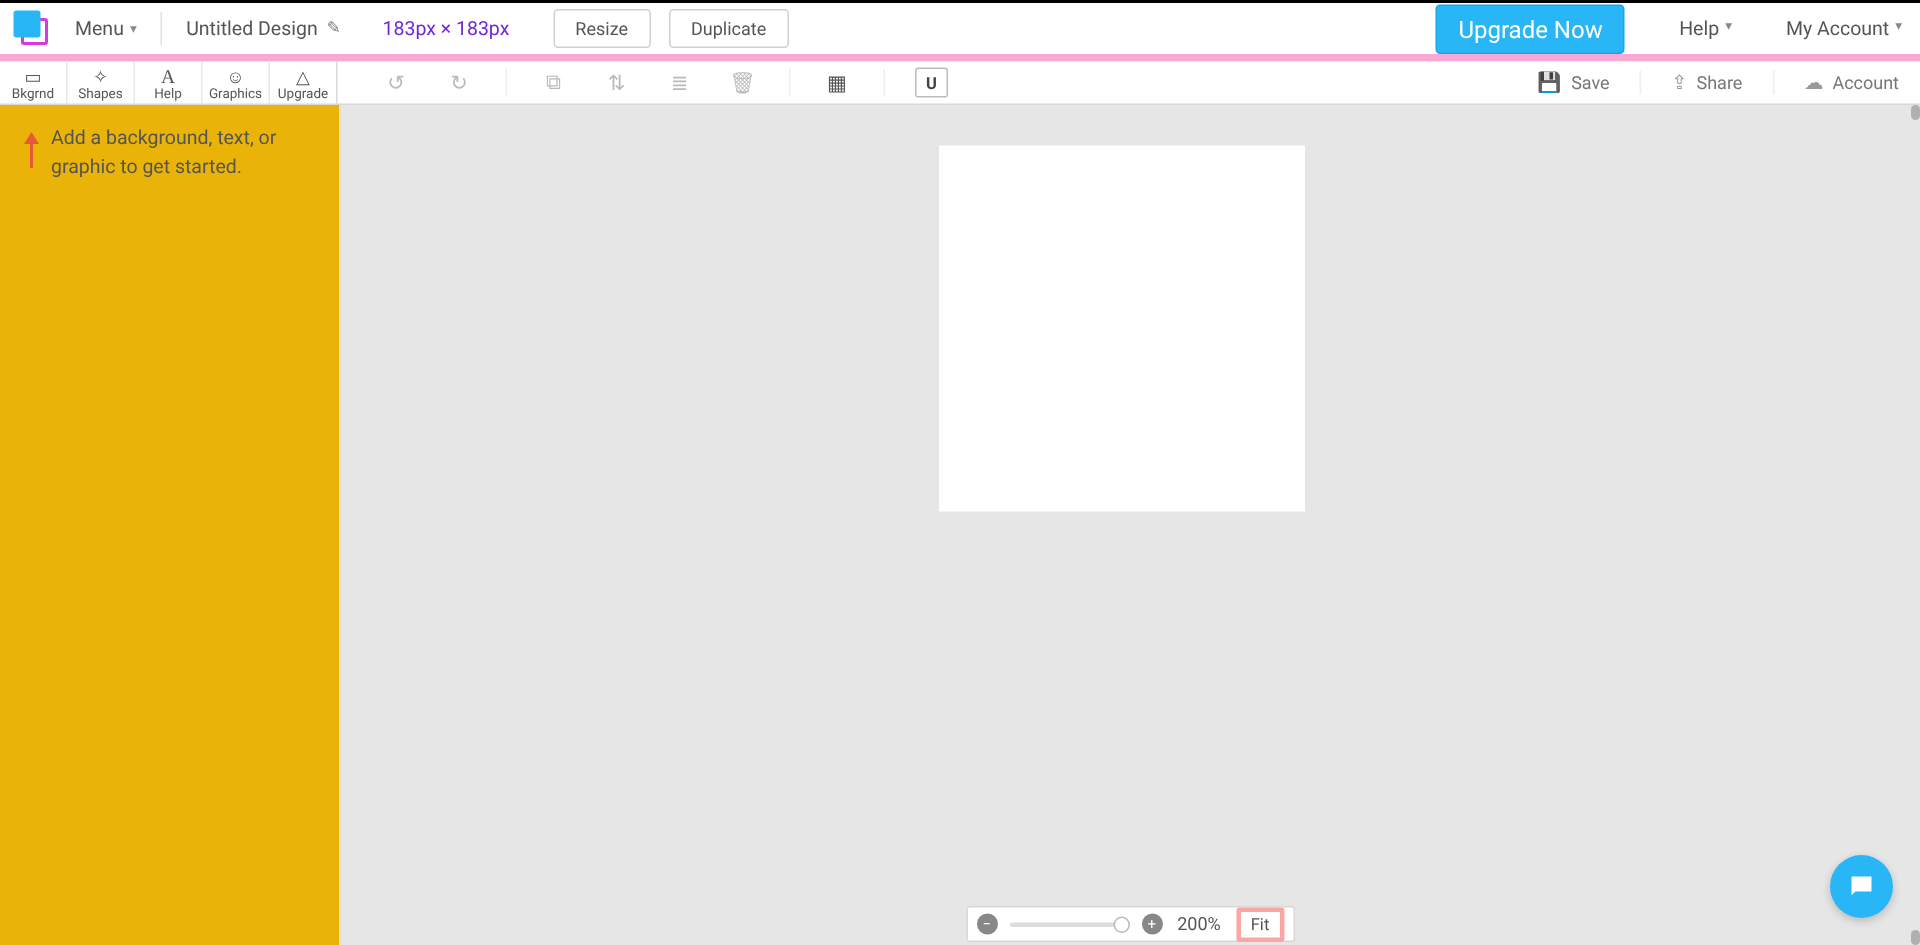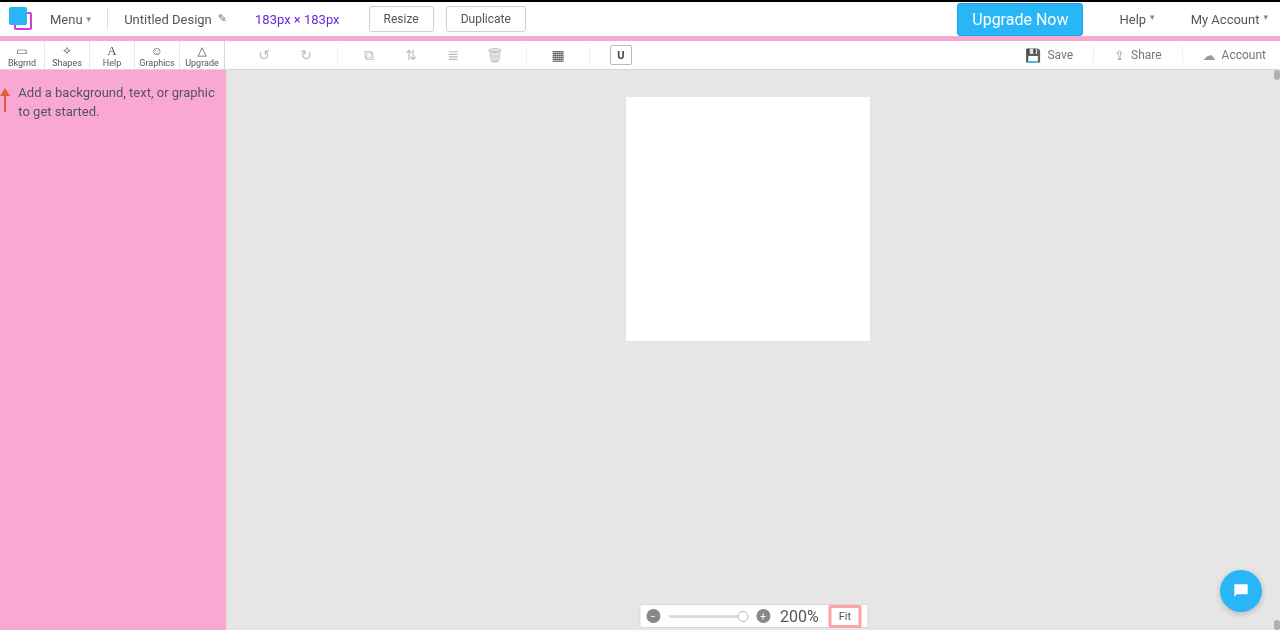--- a/index.html
+++ b/index.html
@@ -54,21 +54,21 @@
   .uh-box { width:22px; height:20px; border:1px solid #bbb; border-radius:2px; display:flex; align-items:center; justify-content:center; color:#444; font-weight:700; font-size:11px;}
   .toolbar2-spacer { flex:1; }
   .action-right { display:flex; align-items:center; padding-right:14px; }
   .action-item { display:flex; align-items:center; margin-left:20px; cursor:pointer; color:#777; font-size:12px; }
   .action-item .icn { margin-right:6px; color:#999; font-size:13px; }
   .action-sep { width:1px; height:16px; background:#eee; margin-left:20px; }
 
   
   .main { display:flex; height: calc(630px - 2px - 39px - 29px); }
   .left-panel {
-    width:227px; background:#f9a8d4; border-right:1px solid #e0e0e0; padding:14px 0;
+    width:227px; background:#eab308; border-right:1px solid #e0e0e0; padding:14px 16px;
     display:flex; flex-direction:column; align-items:flex-start;
   }
   .hint-row { display:flex; align-items:flex-start; }
   .arrow-up {
     width:14px; margin-right:8px; margin-top:4px; color:#e55a3a;
     display:flex; justify-content:center;
   }
   .arrow-up svg { width:10px; height:24px; }
   .hint-text { font-size:13px; color:#555; line-height:1.45; }
 
@@ -82,21 +82,21 @@
 
   
   .zoom-ctrl {
     position:absolute; bottom:2px; left:50%; transform:translateX(-50%);
     background:#fff; border:1px solid #d8d8d8; border-radius:2px;
     height:24px; display:flex; align-items:center; padding:0 6px; font-size:11px; color:#555;
   }
   .zbtn { width:14px; height:14px; border-radius:50%; background:#888; color:#fff; font-size:10px; display:flex; align-items:center; justify-content:center; cursor:pointer;}
   .zslider { width:80px; height:3px; background:#ddd; border-radius:2px; margin:0 8px; position:relative;}
   .zthumb { position:absolute; right:0; top:-4px; width:11px; height:11px; border:1px solid #bbb; background:#fff; border-radius:50%; }
-  .zpct { margin: 0 8px 0 10px; font-size:16px; }
+  .zpct { margin: 0 8px 0 10px; font-size:12px; }
   .fit-btn { border:3px solid #fca5a5; border-radius:2px; padding:2px 7px; font-size:11px; cursor:pointer; margin-left:2px; }
 
   
   .chat-fab {
     position:absolute; right:18px; bottom:18px; width:42px; height:42px; border-radius:50%;
     background:#29b6f6; display:flex; align-items:center; justify-content:center; cursor:pointer;
     box-shadow:0 2px 6px rgba(0,0,0,0.2);
   }
   .chat-fab svg { width:20px; height:20px; fill:#fff; }
 

